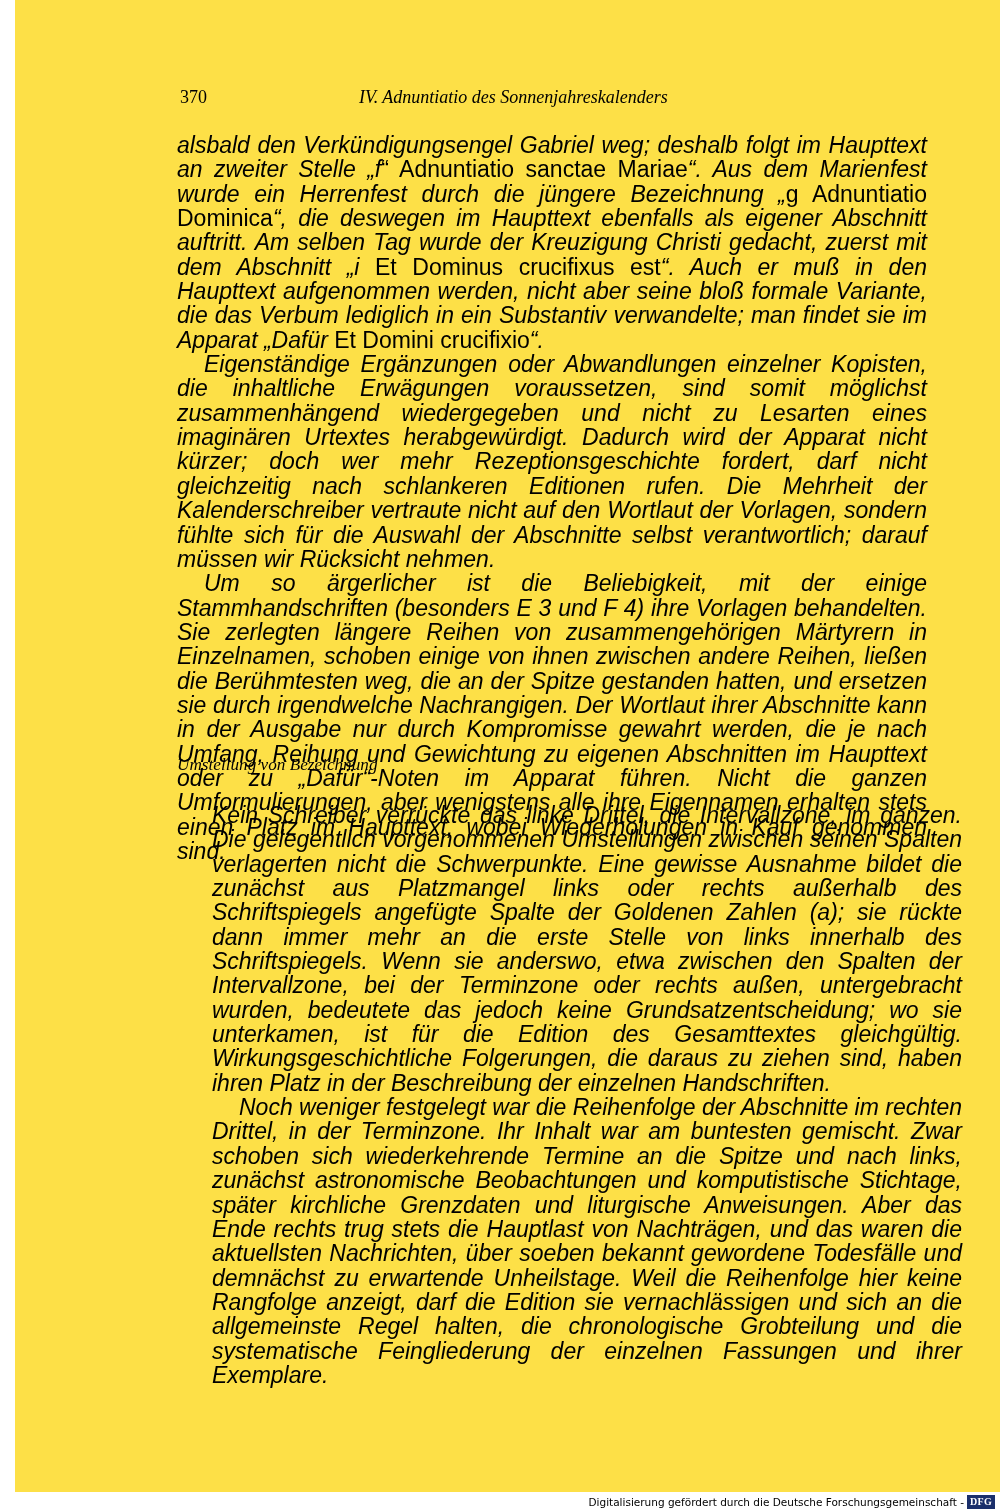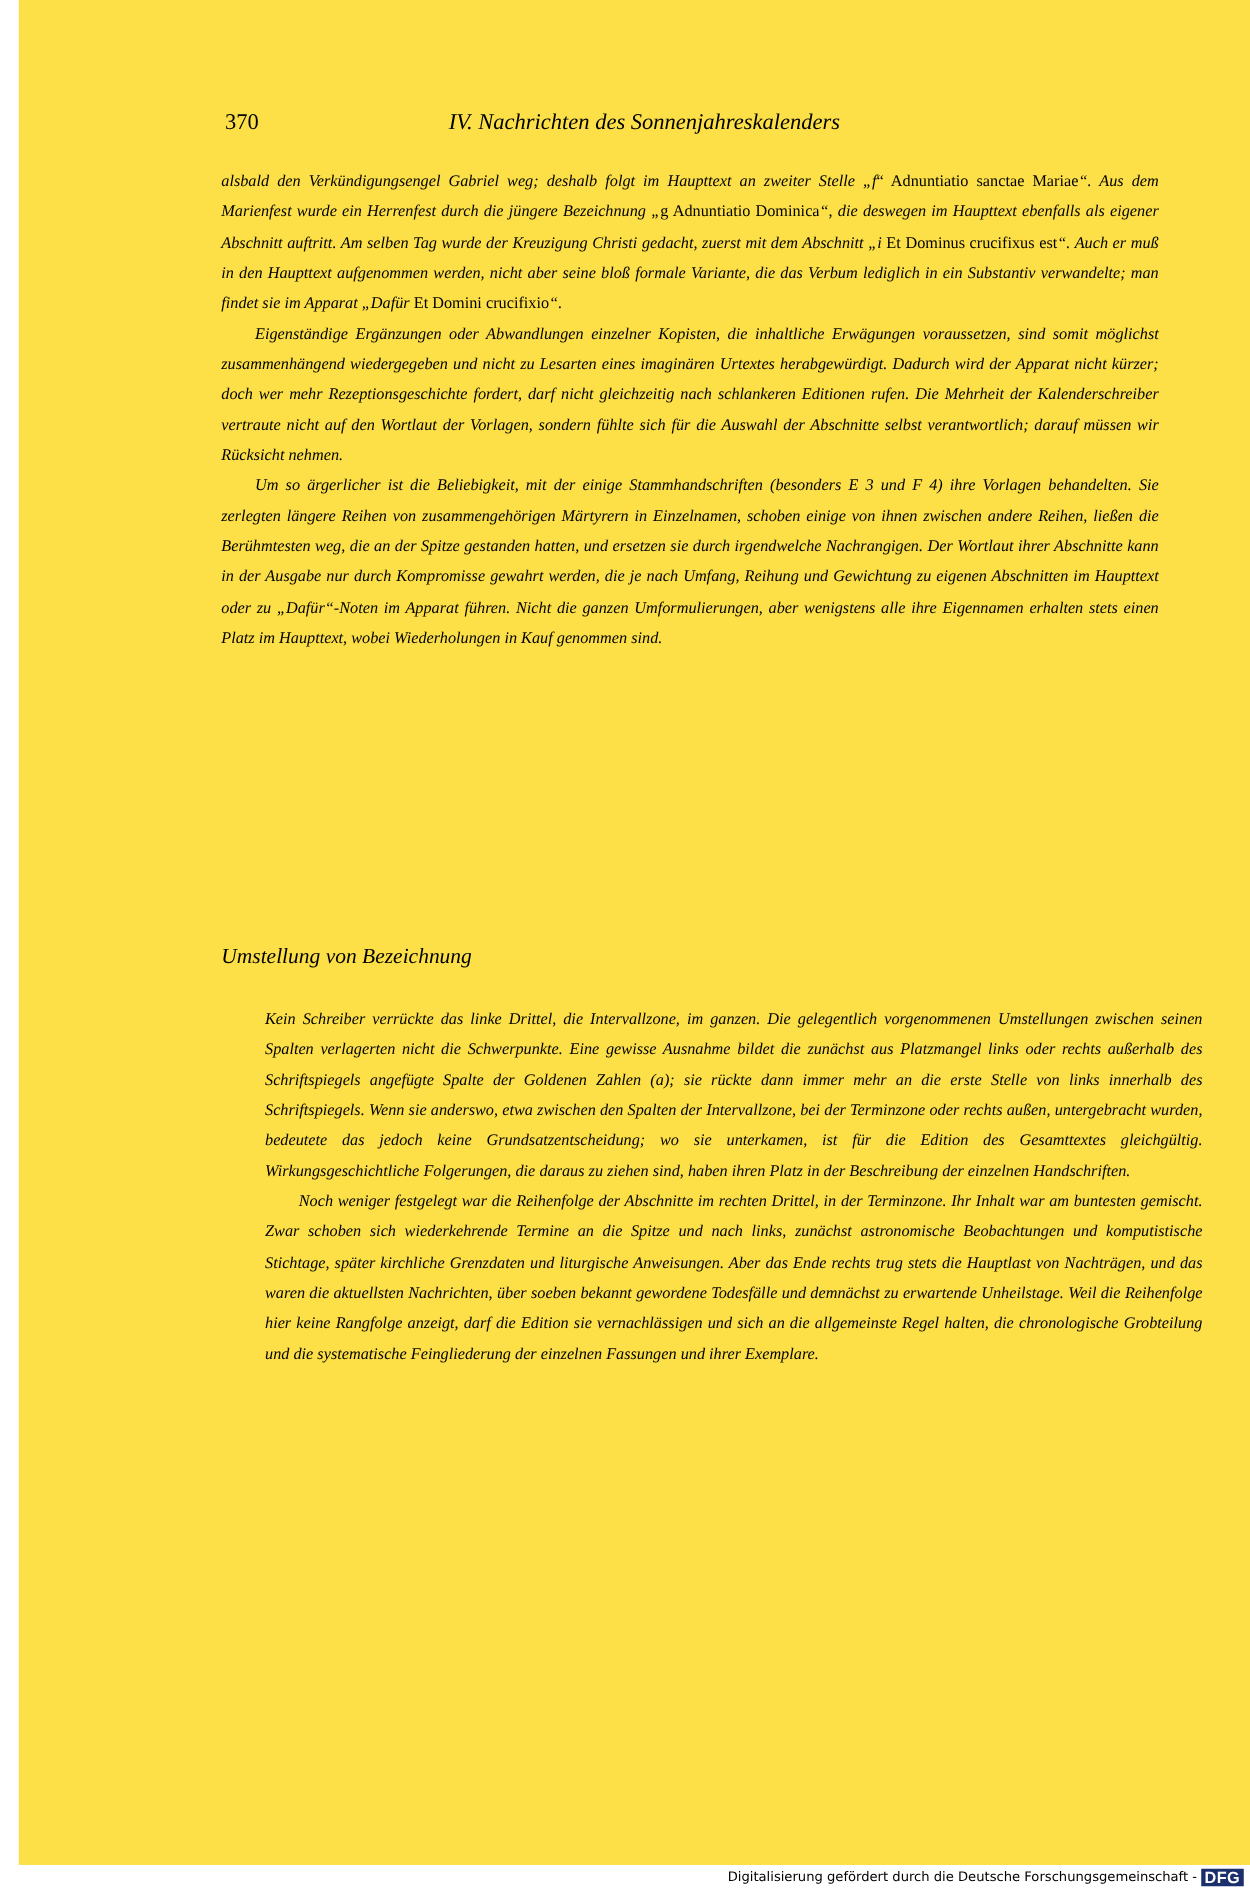--- a/index.html
+++ b/index.html
@@ -42,23 +42,23 @@
     position: absolute;
     left: 182px;
     top: 0;
     font-style: italic;
   }
   .text-block {
     position: absolute;
     left: 162px;
     width: 750px;
     color: #000;
-    font-family: Liberation Serif, serif;
+    font-family: Liberation Sans, sans-serif;
     font-style: italic;
-    font-size: 13px;
+    font-size: 23px;
     line-height: 24.35px;
     text-align: justify;
   }
   .text-block p {
     margin: 0;
     text-indent: 27px;
   }
   .text-block p.first {
     text-indent: 0;
   }
@@ -87,35 +87,35 @@
     font-size: 10.5px;
     color: #000;
     white-space: nowrap;
     text-align: center;
   }
   .dfg-logo {
     display: inline-block;
     margin-left: 3px;
     background: #1a2f6b;
     color: #ffffff;
-    font-family: Liberation Sans, sans-serif;
+    font-family: Liberation Serif, serif;
     font-weight: bold;
-    font-size: 13px;
+    font-size: 10px;
     padding: 1px 3px;
     line-height: 12px;
     letter-spacing: 0.3px;
   }
 </style>
 </head>
 <body>
 
 <div class="page">
   <div class="header">
     <span class="page-number">370</span>
-    <span class="running-head">IV. Nachrichten des Sonnenjahreskalenders</span>
+    <span class="running-head">IV. Adnuntiatio des Sonnenjahreskalenders</span>
   </div>
 
   <div class="text-block block-1" id="section1">
       <p class="first"><span>alsbald den Verkündigungsengel Gabriel weg; deshalb folgt im Haupttext an zweiter Stelle „</span><span>f</span><span class="upright">“ Adnuntiatio sanctae Mariae</span><span>“. Aus dem Marienfest wurde ein Herrenfest durch die jüngere Bezeichnung „</span><span class="upright">g Adnuntiatio Dominica</span><span>“, die deswegen im Haupttext ebenfalls als eigener Abschnitt auftritt. Am selben Tag wurde der Kreuzigung Christi gedacht, zuerst mit dem Abschnitt „</span><span>i</span><span class="upright"> Et Dominus crucifixus est</span><span>“. Auch er muß in den Haupttext aufgenommen werden, nicht aber seine bloß formale Variante, die das Verbum lediglich in ein Substantiv verwandelte; man findet sie im Apparat „Dafür </span><span class="upright">Et Domini crucifixio</span><span>“.</span></p>
       <p><span>Eigenständige Ergänzungen oder Abwandlungen einzelner Kopisten, die inhaltliche Erwägungen voraussetzen, sind somit möglichst zusammenhängend wiedergegeben und nicht zu Lesarten eines imaginären Urtextes herabgewürdigt. Dadurch wird der Apparat nicht kürzer; doch wer mehr Rezeptionsgeschichte fordert, darf nicht gleichzeitig nach schlankeren Editionen rufen. Die Mehrheit der Kalenderschreiber vertraute nicht auf den Wortlaut der Vorlagen, sondern fühlte sich für die Auswahl der Abschnitte selbst verantwortlich; darauf müssen wir Rücksicht nehmen.</span></p>
       <p><span>Um so ärgerlicher ist die Beliebigkeit, mit der einige Stammhandschriften (besonders E 3 und F 4) ihre Vorlagen behandelten. Sie zerlegten längere Reihen von zusammengehörigen Märtyrern in Einzelnamen, schoben einige von ihnen zwischen andere Reihen, ließen die Berühmtesten weg, die an der Spitze gestanden hatten, und ersetzen sie durch irgendwelche Nachrangigen. Der Wortlaut ihrer Abschnitte kann in der Ausgabe nur durch Kompromisse gewahrt werden, die je nach Umfang, Reihung und Gewichtung zu eigenen Abschnitten im Haupttext oder zu „Dafür“-Noten im Apparat führen. Nicht die ganzen Umformulierungen, aber wenigstens alle ihre Eigennamen erhalten stets einen Platz im Haupttext, wobei Wiederholungen in Kauf genommen sind.</span></p>
     </div>
 
   <div class="heading">Umstellung von Bezeichnung</div>
 

